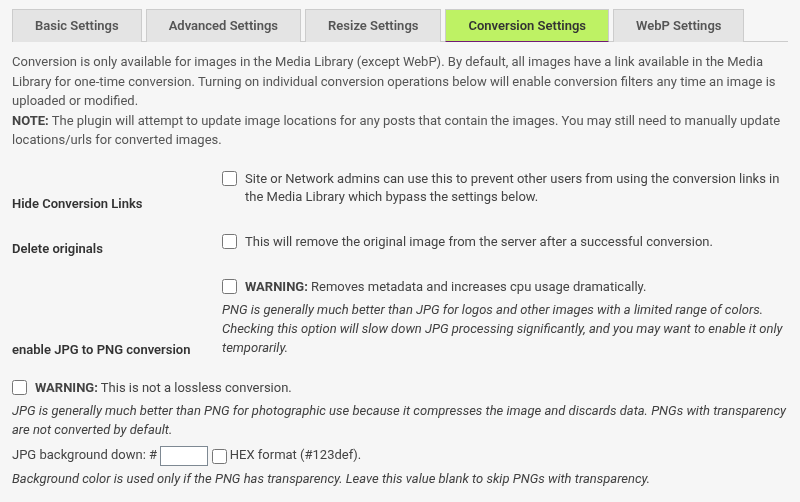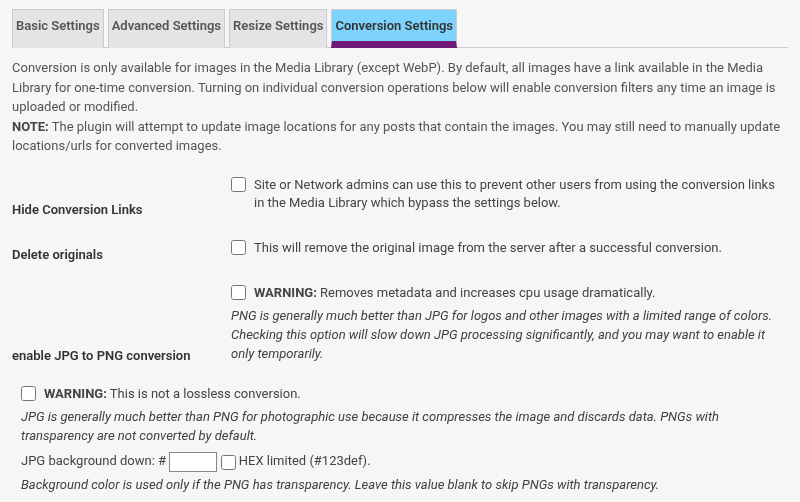--- a/index.html
+++ b/index.html
@@ -11,35 +11,35 @@
     color: #444;
     background: #f6f6f6;
     width: 800px;
   }
   .tabs {
     display: flex;
     border-bottom: 1px solid #ccc;
     margin-bottom: 10px;
   }
   .tab {
-    padding: 8px 3px;
+    padding: 8px 22px;
     margin-right: 4px;
     background: #e4e4e4;
     border: 1px solid #ccc;
     border-bottom: none;
     color: #555;
     font-weight: 600;
     font-size: 13px;
     cursor: pointer;
     position: relative;
     top: 1px;
   }
   .tab.active {
-    background: #7dd3fc;
-    border-bottom: 7px solid #701a75;
+    background: #bef264;
+    border-bottom: 1px solid #701a75;
     color: #333;
   }
   .intro {
     color: #555;
     line-height: 1.5;
     margin-bottom: 20px;
   }
   .intro strong { font-weight: 700; color:#444;}
   .form-row {
     display: flex;
@@ -48,21 +48,20 @@
   }
   .form-label {
     width: 210px;
     flex-shrink: 0;
     font-weight: 600;
     color: #333;
     padding-top: 0;
   }
   .form-field {
     flex: 1;
-    margin-left: 9px;
   }
   .checkbox-line {
     display: flex;
     align-items: flex-start;
     gap: 8px;
     margin-bottom: 4px;
   }
   input[type="checkbox"] {
     width: 15px;
     height: 15px;
@@ -102,20 +101,21 @@
   }
 </style>
 </head>
 <body>
 
 <div class="tabs">
   <div class="tab">Basic Settings</div>
   <div class="tab">Advanced Settings</div>
   <div class="tab">Resize Settings</div>
   <div class="tab active">Conversion Settings</div>
+  <div class="tab">WebP Settings</div>
 </div>
 
 <div class="intro">
   <span>Conversion is only available for images in the Media Library (except WebP). By default, all images have a link available in the Media Library for one-time conversion. Turning on individual conversion operations below will enable conversion filters any time an image is uploaded or modified.</span><br>
   <strong>NOTE:</strong><span> The plugin will attempt to update image locations for any posts that contain the images. You may still need to manually update locations/urls for converted images.</span>
 </div>
 
 <div class="form-row">
   <div class="form-label">Hide Conversion Links</div>
   <div class="form-field">
@@ -150,17 +150,17 @@
 <div class="form-row">
   <div class="form-field">
     <div class="checkbox-line">
       <input type="checkbox" style="">
       <span class="desc"><strong>WARNING:</strong><span> This is not a lossless conversion.</span></span>
     </div>
     <div class="desc-italic">JPG is generally much better than PNG for photographic use because it compresses the image and discards data. PNGs with transparency are not converted by default.</div>
     <div class="bg-line">
       <span class="inline-text">JPG background down: #</span>
       <input type="text" class="hex-input" value="" style="">
-      <input type="checkbox" class="hex-chk" style=""><span class="inline-text"> HEX limited (#123def).</span>
+      <input type="checkbox" class="hex-chk" style=""><span class="inline-text"> HEX format (#123def).</span>
     </div>
     <div class="desc-italic">Background color is used only if the PNG has transparency. Leave this value blank to skip PNGs with transparency.</div>
   </div>
 </div>
 
 </body></html>

